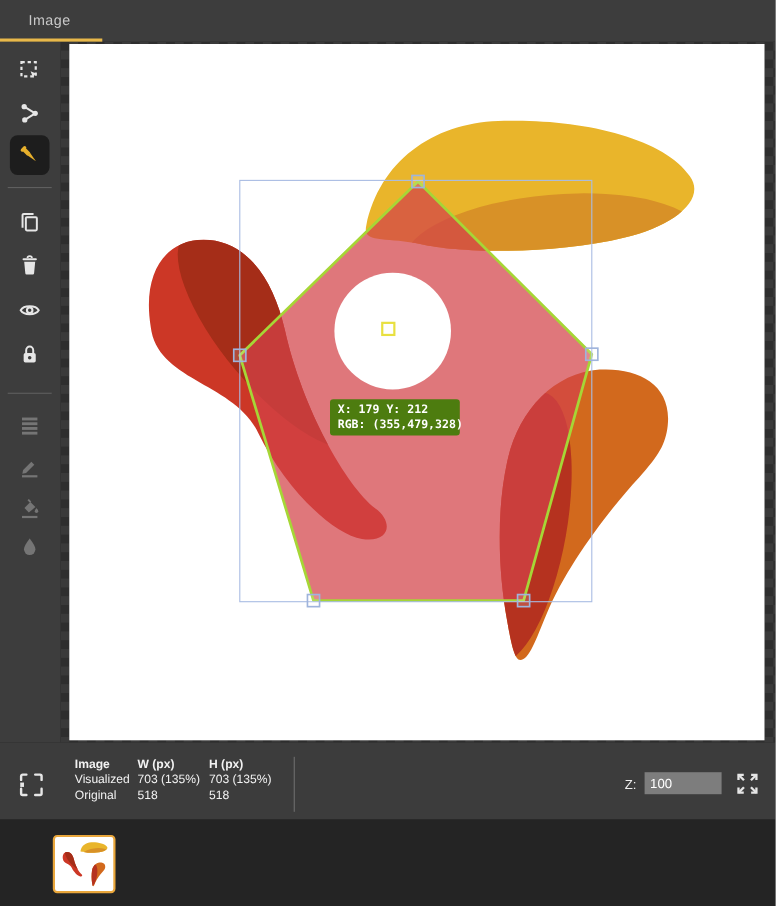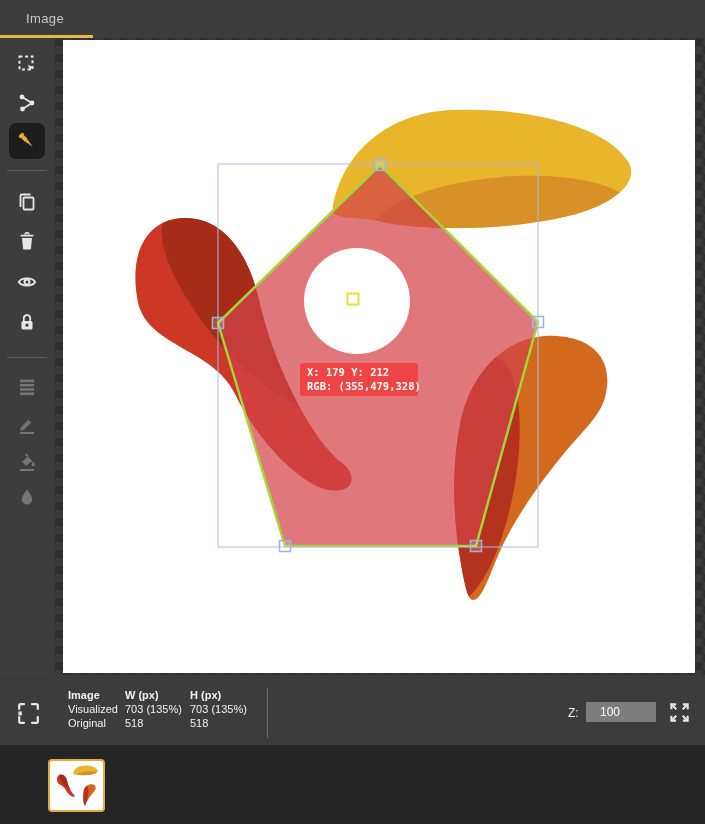--- a/index.html
+++ b/index.html
@@ -23,32 +23,32 @@
   
   #workspace {
     position:absolute; left:55px; top:38px; width:650px; height:637px;
     background-image:conic-gradient(#3a3a3a 0 25%, #2e2e2e 0 50%, #3a3a3a 0 75%, #2e2e2e 0);
     background-size:16px 16px;
   }
   #canvas { position:absolute; left:8px; top:2px; width:632px; height:633px; background:#ffffff; }
   #canvas svg { display:block; width:632px; height:633px; }
   #pixel-tooltip {
     position:absolute; left:237px; top:323px; width:118px; height:33px;
-    background:#ef4444; border-radius:3px; padding:2px 7px;
+    background:#4d7c0f; border-radius:3px; padding:2px 7px;
     font-family:"DejaVu Sans Mono", monospace; font-weight:bold;
     font-size:10.5px; line-height:14px; color:#ffffff; white-space:nowrap;
   }
   
   #statusbar { position:absolute; left:0; top:675px; width:705px; height:70px; background:#3c3c3c; color:#f0f0f0; z-index:6; }
   #fit-btn { position:absolute; left:16px; top:701px; width:24px; height:24px; cursor:pointer; z-index:7; }
   #size-table { position:absolute; left:68px; top:689px; display:grid; grid-template-columns:57px 65px 90px; grid-auto-rows:14px; font-size:11px; line-height:13px; color:#f2f2f2; z-index:7; }
   #size-table .hd { font-weight:bold; }
   #status-sep { position:absolute; left:267px; top:688px; width:1px; height:50px; background:#6e6e6e; z-index:7; }
   #zoom-label { position:absolute; left:568px; top:706px; font-size:12px; color:#eeeeee; z-index:7; }
-  #zoom-input { position:absolute; left:586px; top:702px; width:70px; height:20px; background:#7d7d7d; border:none; outline:none; color:#ffffff; font-size:12px; font-family:"Liberation Sans", sans-serif; padding:2px 14px; z-index:7; }
+  #zoom-input { position:absolute; left:586px; top:702px; width:70px; height:20px; background:#7d7d7d; border:none; outline:none; color:#ffffff; font-size:12px; font-family:"Liberation Sans", sans-serif; padding:2px 5px; z-index:7; }
   #expand-btn { position:absolute; left:668px; top:701px; width:23px; height:23px; cursor:pointer; z-index:7; }
   
   #thumbpanel { position:absolute; left:0; top:745px; width:705px; height:79px; background:#242424; z-index:6; }
   #thumbnail { position:absolute; left:48px; top:14px; width:57px; height:53px; background:#ffffff; border:2px solid #e9a63b; border-radius:4px; cursor:pointer; display:flex; align-items:center; justify-content:center; }
   #thumbnail svg { width:47px; height:43px; display:block; }
 </style>
 </head>
 <body>
 
 <div id="header">

